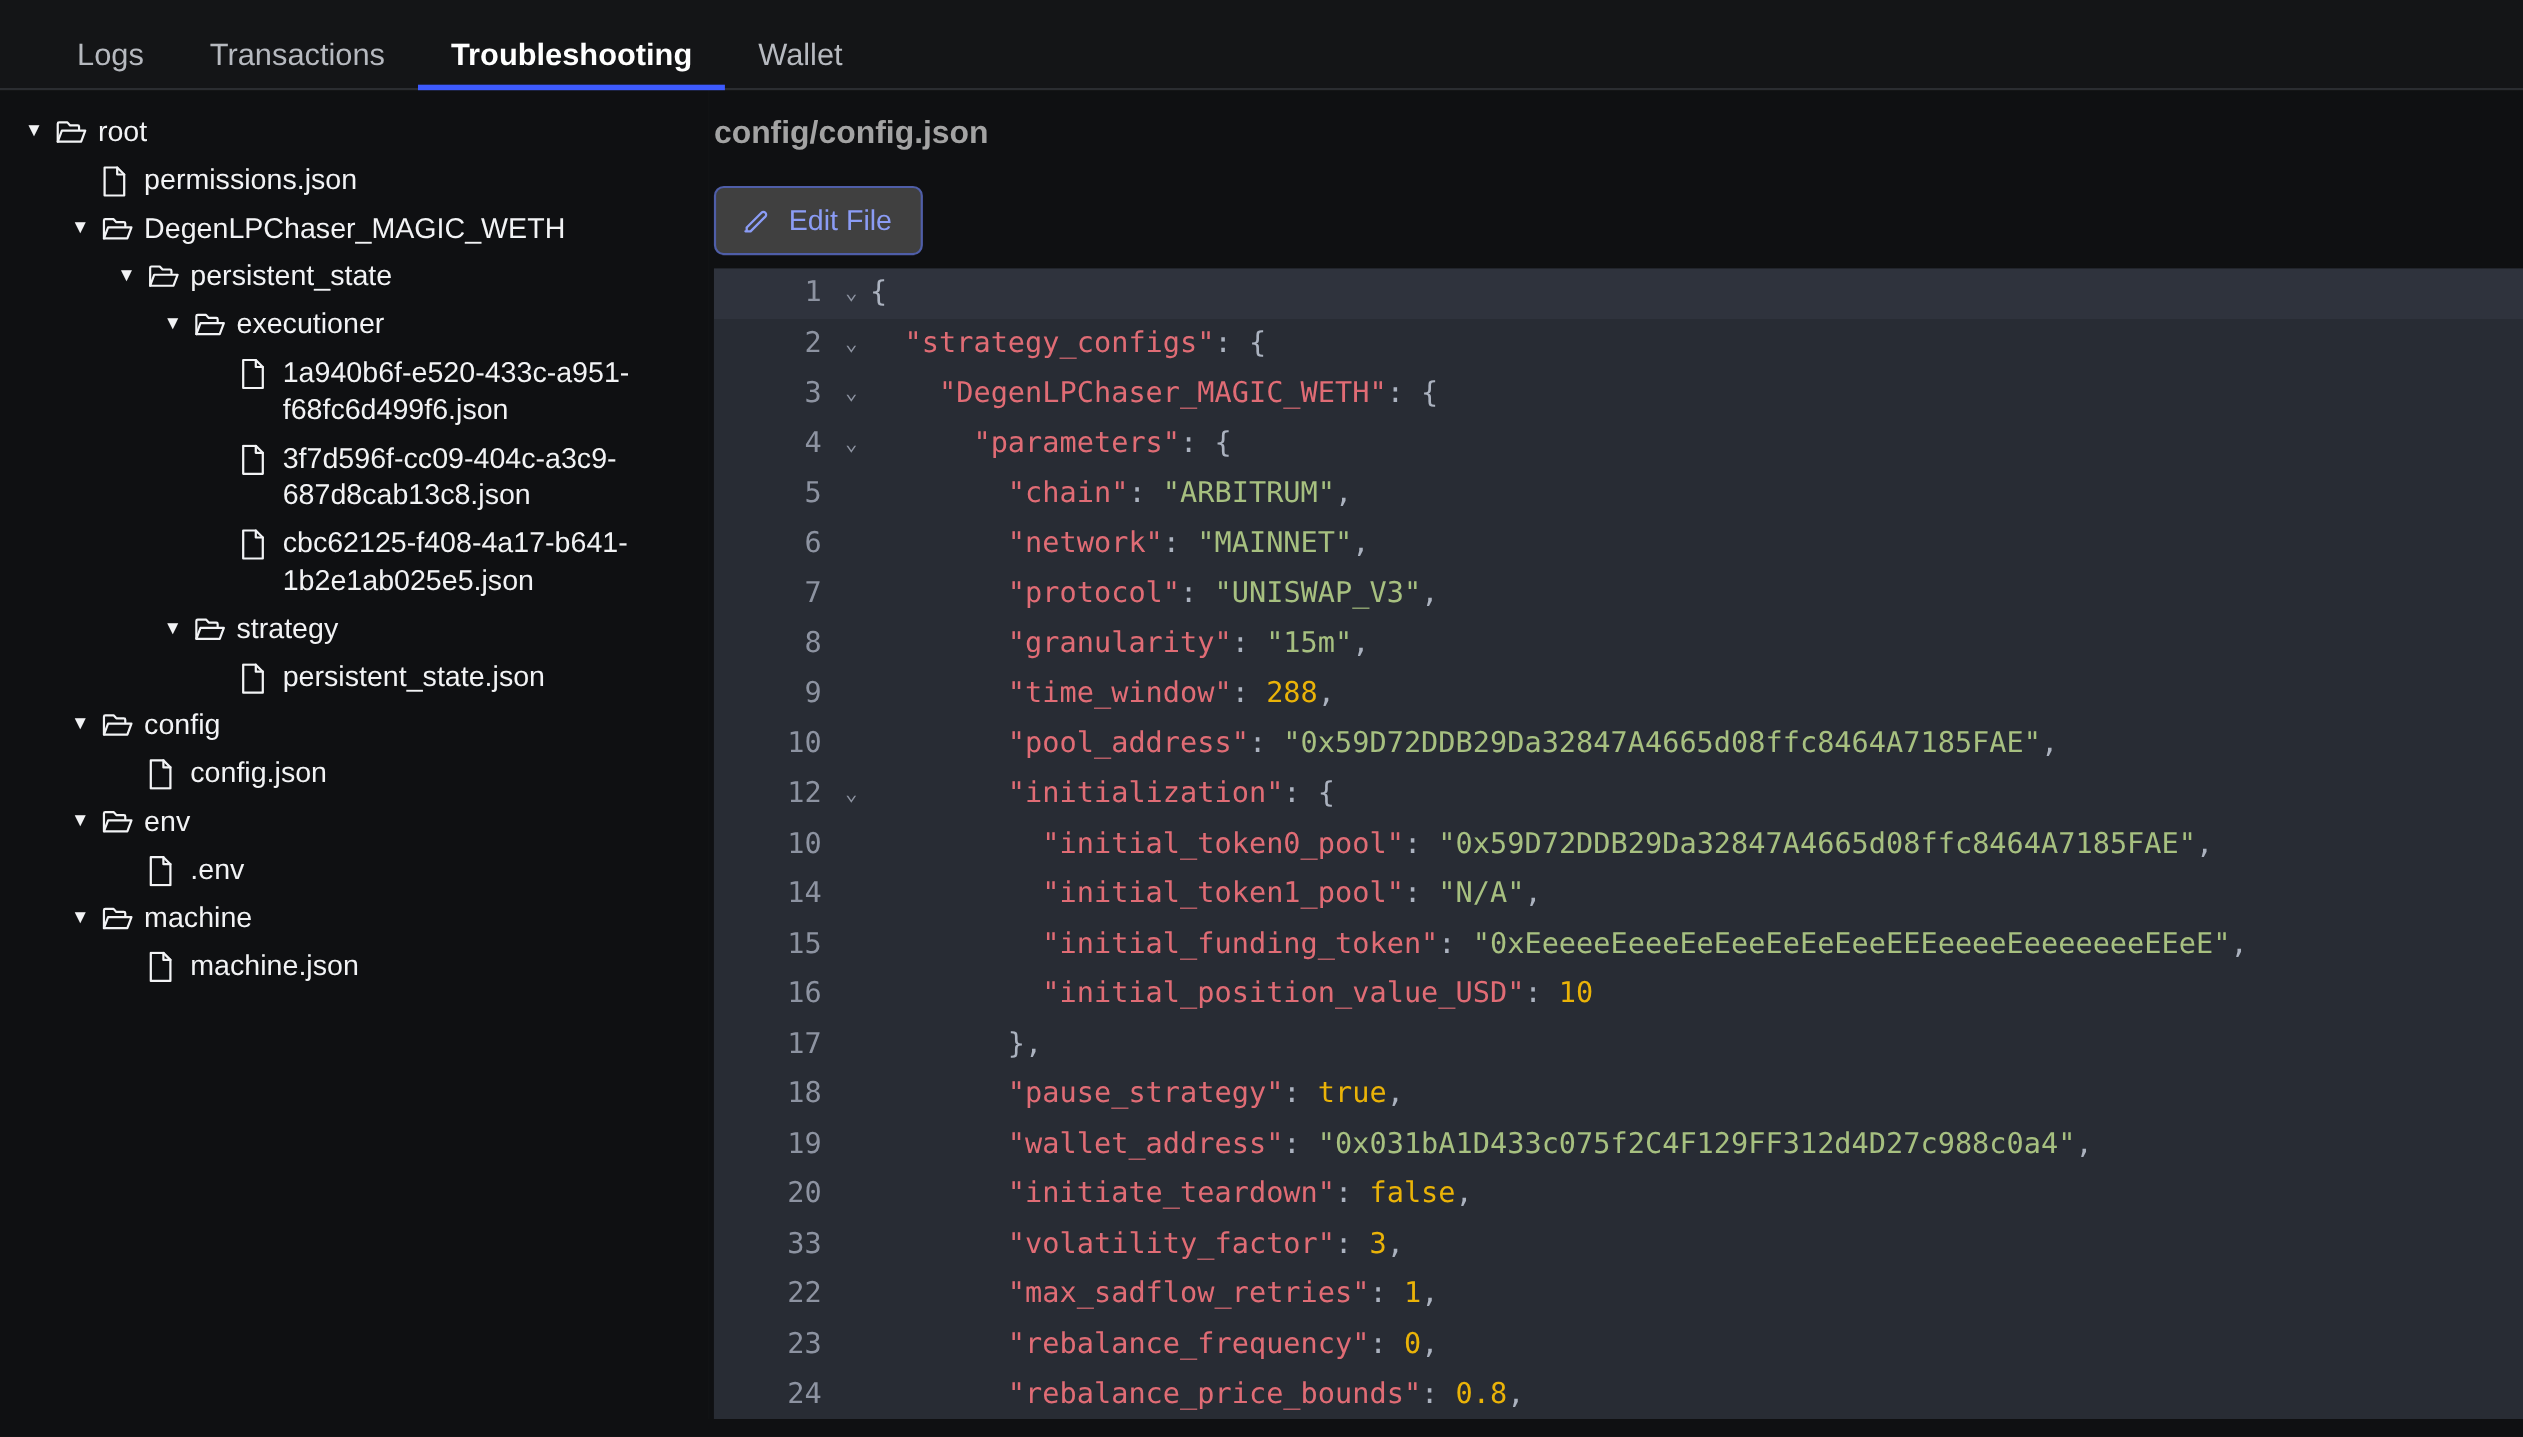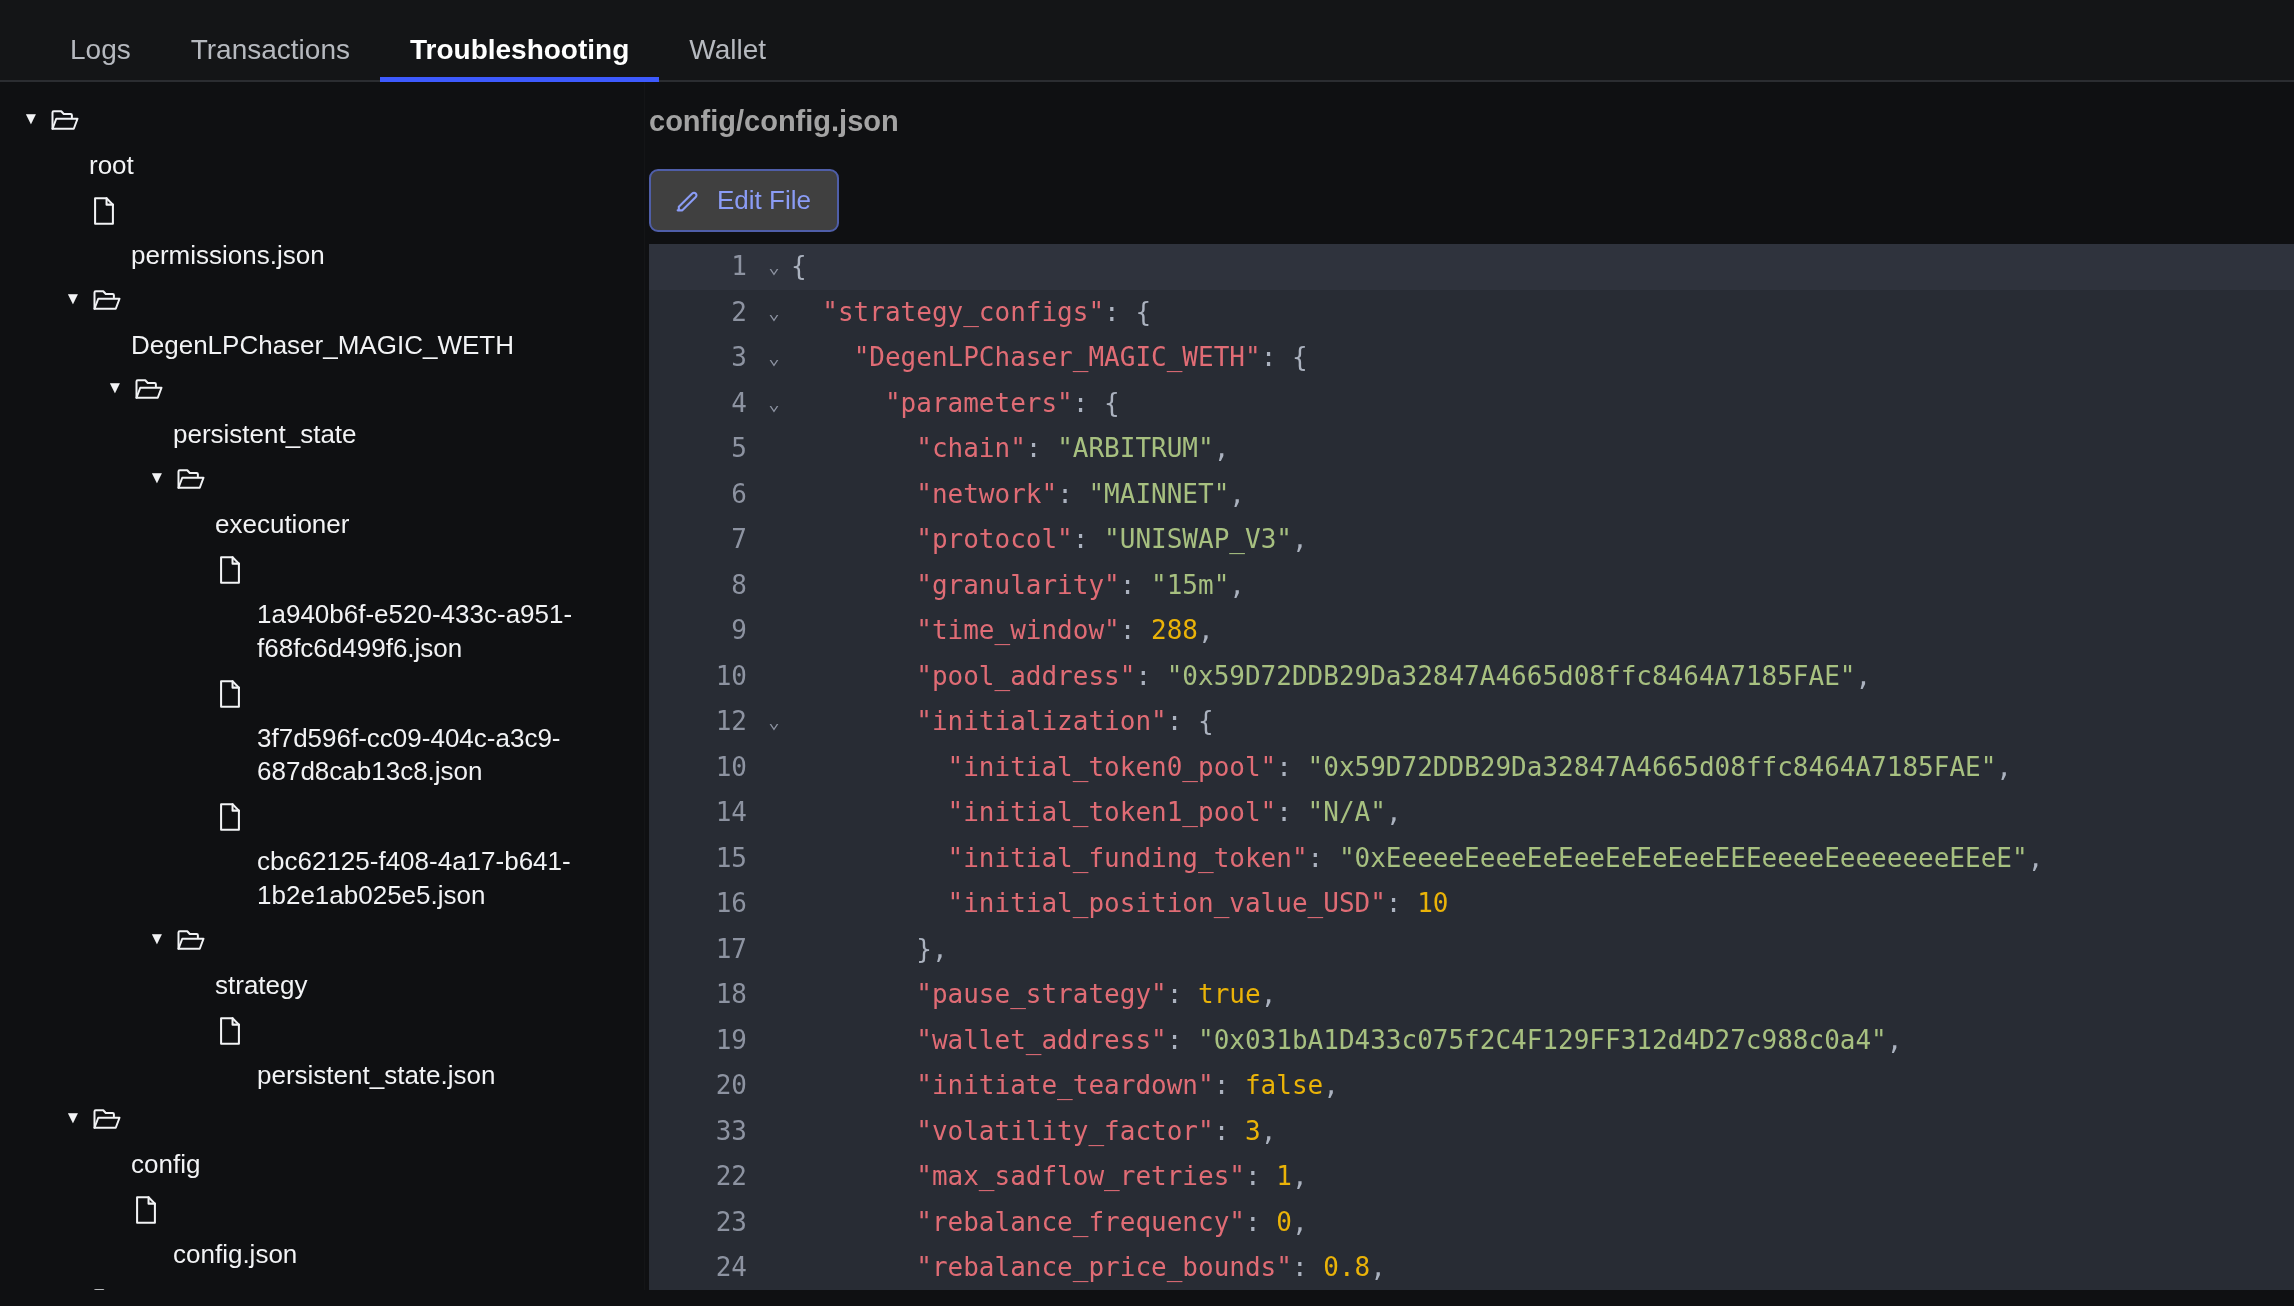--- a/index.html
+++ b/index.html
@@ -56,21 +56,21 @@
     cursor: pointer;
   }
   .caret {
     flex: 0 0 auto; width: 26px; margin-right: 6px;
     color: #f2f3f5; font-size: 17px; line-height: 34px;
     text-align: center; user-select: none;
   }
   .caret.spacer { visibility: hidden; }
   .ficon { flex: 0 0 auto; width: 30px; margin-right: 9px; padding-top: 5px; }
   .ficon svg { display: block; }
-  .nlabel { flex: 1 1 auto; word-break: break-word; padding-top: 1px; margin-top: 46px; }
+  .nlabel { flex: 1 1 auto; word-break: break-word; padding-top: 1px; }
 
   
   .main { flex: 1 1 auto; min-width: 0; display: flex; flex-direction: column; background: #0f1012; padding-left: 4px; }
   .file-title {
     font-size: 29px; font-weight: bold; color: #a3a3a3;
     padding: 25px 0 0 0; line-height: 1;
   }
   .edit-btn {
     margin: 33px 0 12px 0;
     display: inline-flex; align-items: center; gap: 16px;

